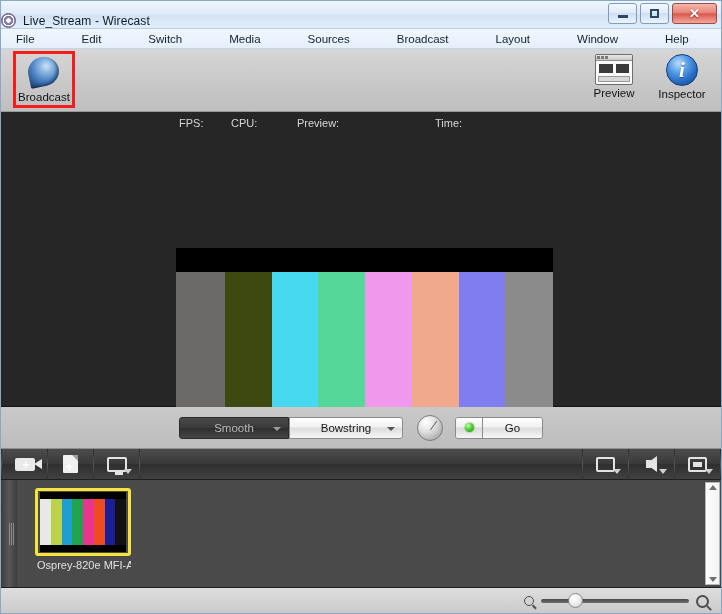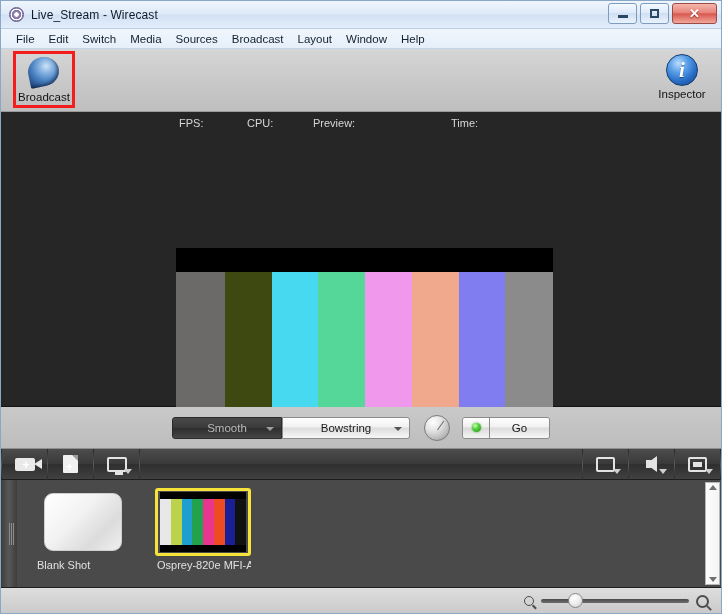--- a/index.html
+++ b/index.html
@@ -21,22 +21,21 @@
     border: 1px solid #8aa8c6;
     overflow: hidden;
   }
 
   
   .titlebar {
     position: relative;
     height: 28px;
     background: linear-gradient(180deg,#eef5fd 0%,#dfeaf8 48%,#d2e1f3 52%,#e3eefb 100%);
     display: flex;
-    align-items: center;
-    padding-left: 8px;
+    align-items: flex-end;
     border-bottom: 1px solid #b9cde3;
   }
   .app-icon {
     width: 15px; height: 15px;
     border-radius: 50%;
     background: radial-gradient(circle at 50% 50%, #ffffff 0%, #ffffff 22%, #9b8fb8 26%, #7a6b9c 48%, #ffffff 52%, #ffffff 62%, #8d7fae 66%, #6b5d8f 100%);
     border: 1px solid #6b5d8f;
     flex: 0 0 auto;
   }
   .title-text {
@@ -69,20 +68,21 @@
   .glyph-close { color: #fff; font-size: 13px; font-weight: bold; line-height: 1; text-shadow: 0 1px 1px #8c2f27; }
 
   
   .menubar {
     height: 20px;
     background: linear-gradient(180deg,#f0f6fd 0%, #e6eff9 100%);
     display: flex;
     align-items: center;
     padding-left: 8px;
     border-bottom: 1px solid #c3d5e8;
+    gap: 33px;
   }
   .menu-item {
     font-size: 11.5px;
     color: #12212f;
     padding: 1px 7px;
     cursor: default;
     white-space: nowrap;
   }
 
   
@@ -181,21 +181,21 @@
   }
   .statusrow {
     height: 22px;
     display: flex;
     align-items: center;
     font-size: 11px;
     color: #d6d6d6;
     padding-left: 178px;
   }
   .st { white-space: nowrap; }
-  .st.fps { width: 68px; }
+  .st.fps { width: 52px; }
   .st.cpu { width: 66px; }
   .st.datarate { width: 138px; }
   .st.time { width: 80px; }
 
   .video-wrap {
     position: absolute;
     left: 175px; top: 136px;
     width: 377px; height: 260px;
     background: #000;
   }
@@ -233,21 +233,21 @@
     border-color: #2b2b2b;
   }
   .tsel .caret {
     position: absolute; right: 7px; top: 9px;
     width: 0; height: 0;
     border-left: 4px solid transparent;
     border-right: 4px solid transparent;
     border-top: 4px solid #555;
   }
   .tsel.active .caret { border-top-color: #9d9d9d; }
-  .tsel.last { border-radius: 0 3px 3px 0; width: 128px; }
+  .tsel.last { border-radius: 0 3px 3px 0; width: 114px; }
 
   .knob {
     width: 26px; height: 26px; border-radius: 50%;
     margin-left: 14px;
     background: radial-gradient(circle at 34% 26%, #ffffff 0%, #e2e2e2 38%, #b5b5b5 74%, #8e8e8e 100%);
     border: 1px solid #7c7c7c;
     position: relative;
   }
   .knob:after {
     content:"";
@@ -496,20 +496,35 @@
   <div class="toolbar">
     <div class="tb-left">
       <div class="tb-btn selected">
         <div class="icon-satellite">
           <div class="dish"></div>
         </div>
         <div class="tb-label">Broadcast</div>
       </div>
     </div>
     <div class="tb-right">
+      <div class="tb-btn">
+        <div class="icon-preview-win">
+          <div class="tbar">
+              <div class="tdot"></div>
+              <div class="tdot"></div>
+              <div class="tdot"></div>
+            </div>
+          <div class="panes">
+              <div class="pane"></div>
+              <div class="pane"></div>
+            </div>
+          <div class="strip"></div>
+        </div>
+        <div class="tb-label">Preview</div>
+      </div>
       <div class="tb-btn">
         <div class="icon-info">i</div>
         <div class="tb-label">Inspector</div>
       </div>
     </div>
   </div>
 
   <div class="stage">
     <div class="statusrow">
       <div class="st fps">FPS:</div>
@@ -588,26 +603,20 @@
       <div class="sep"></div>
     </div>
   </div>
 
   <div class="binarea">
     <div class="grip">
         <i></i>
       </div>
     <div class="shots">
 
-      <div class="shot">
-        <div class="thumb-holder">
-          <div class="thumb-blank"></div>
-        </div>
-        <div class="shot-label">Blank Shot</div>
-      </div>
 
       <div class="shot selected">
         <div class="thumb-holder">
           <div class="thumb-bars">
             <div class="inner" id="thumb-bars-inner">
                 <span style="background: rgb(232, 232, 232);"></span>
                 <span style="background: rgb(188, 210, 74);"></span>
                 <span style="background: rgb(31, 159, 208);"></span>
                 <span style="background: rgb(35, 162, 78);"></span>
                 <span style="background: rgb(232, 54, 143);"></span>

